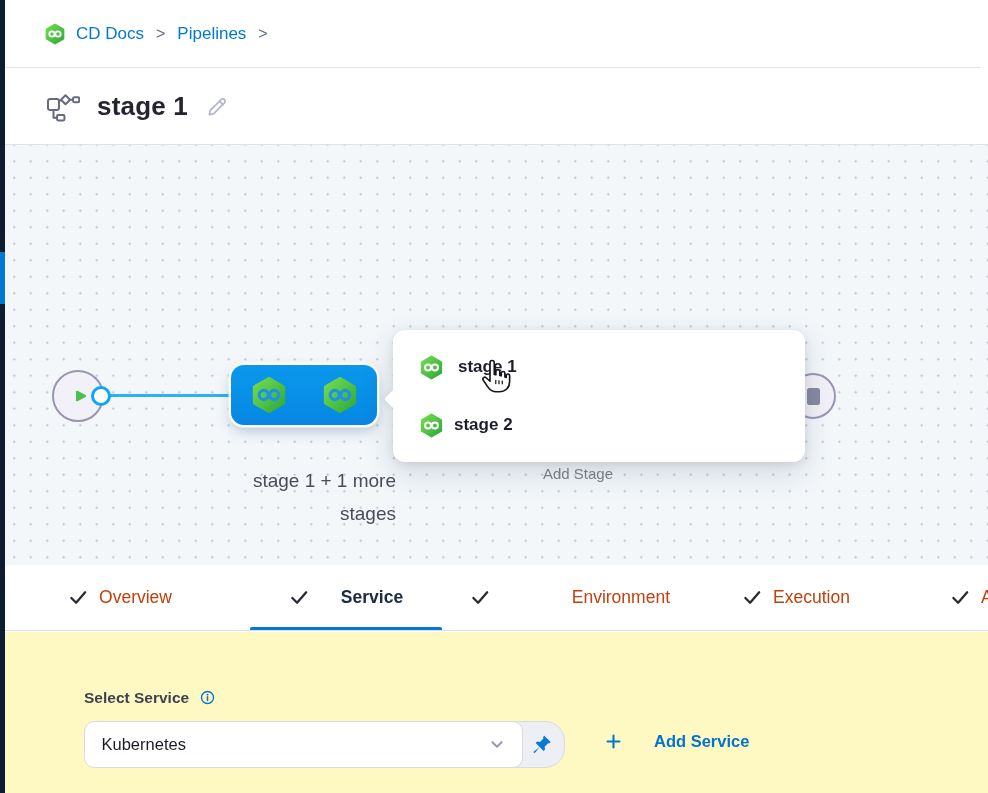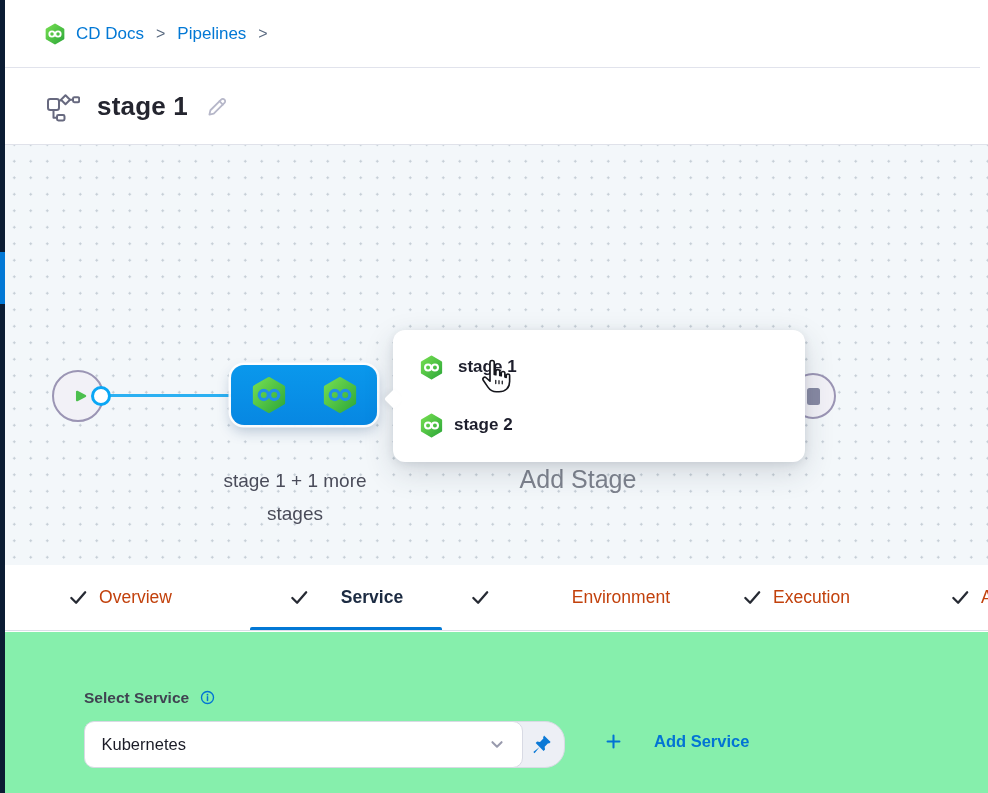--- a/index.html
+++ b/index.html
@@ -56,26 +56,26 @@
   }
   .stage-node .hexicon { color:#1f8fe8; }
 
   .end-node {
     position:absolute; left:790px; top:228px; width:46px; height:46px; border-radius:50%;
     background:#f2f1f7; border:2px solid #9b95b4; display:flex; align-items:center; justify-content:center; cursor:pointer; z-index:3;
   }
   .end-node .stop-square { width:13px; height:17px; border-radius:2.5px; background:#8789a3; }
 
   .node-caption {
-    position:absolute; left:194px; top:319px; width:202px; text-align:center;
+    position:absolute; left:194px; top:319px; width:202px; text-align:right;
     font-size:19px; line-height:33px; color:#4a4c5a; z-index:2;
   }
   .add-stage-label {
     position:absolute; left:498px; top:320px; width:160px; text-align:center;
-    font-size:25px; color:#7d828d; z-index:2; cursor:pointer;
+    font-size:15px; color:#7d828d; z-index:2; cursor:pointer;
   }
 
   
   .stage-popup {
     position:absolute; left:393px; top:185px; width:412px; height:132px; background:#fff; border-radius:12px;
     box-shadow:0 10px 30px rgba(40,50,70,.16), 0 2px 8px rgba(40,50,70,.10); z-index:10;
   }
   .stage-popup .popup-arrow {
     position:absolute; left:-6px; top:62px; width:14px; height:14px; background:#fff;
     transform:rotate(45deg); border-radius:2px; box-shadow:-3px 3px 6px rgba(40,50,70,.06);
@@ -101,21 +101,21 @@
   .tab.active .underline {
     display:block; position:absolute; left:0; right:0; bottom:0; height:3.5px; background:#0278d5; border-radius:2px 2px 0 0;
   }
   .tab-0 { left:36px;  width:168px; }
   .tab-1 { left:250px; width:192px;gap:31px; }
   .tab-2 { left:470px; width:200px;justify-content:space-between; }
   .tab-3 { left:712px; width:168px; }
   .tab-4 { left:935px; width:140px; justify-content:flex-start; padding-left:15px; }
 
   
-  .content { position:absolute; left:0; top:632px; width:988px; height:161px; background:#86efac; z-index:4; }
+  .content { position:absolute; left:0; top:632px; width:988px; height:161px; background:#fef9c3; z-index:4; }
   .field-label-row { position:absolute; left:84px; top:56px; display:flex; align-items:center; gap:9px; }
   .field-label { font-size:15.5px; font-weight:600; color:#404251; }
 
   .select-group {
     position:absolute; left:84px; top:89px; width:481px; height:47px;
     background:#edeff5; border:1.5px solid #d8dae4; border-radius:20px;
   }
   .select-field {
     position:absolute; left:-1.5px; top:-1.5px; width:439px; height:47px; background:#fff;
     border:1.5px solid #d8dae4; border-radius:10px; display:flex; align-items:center; cursor:pointer;

